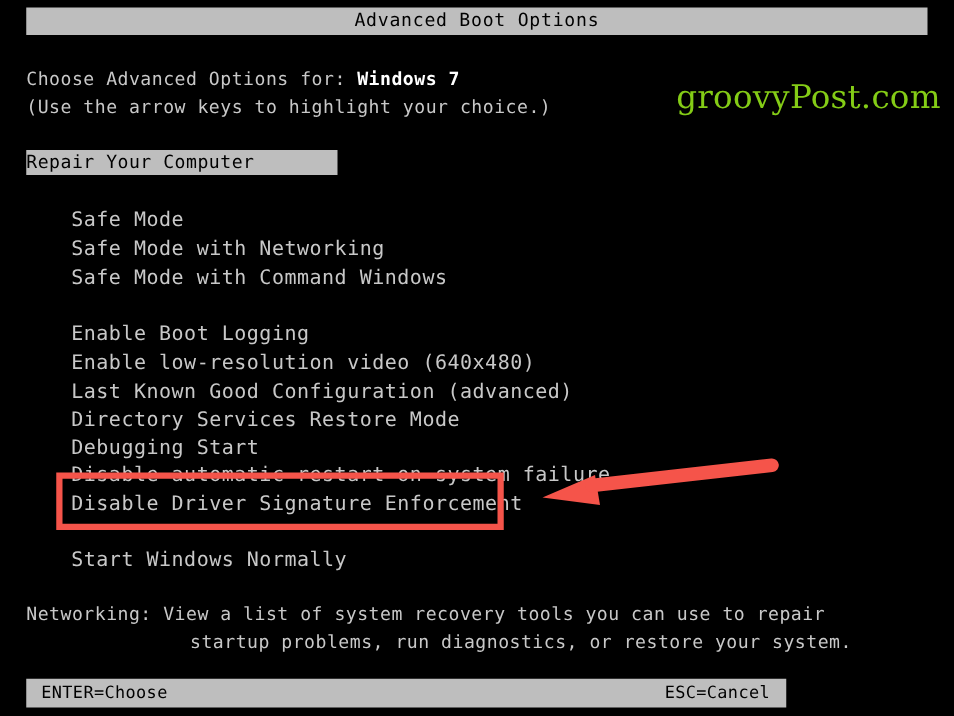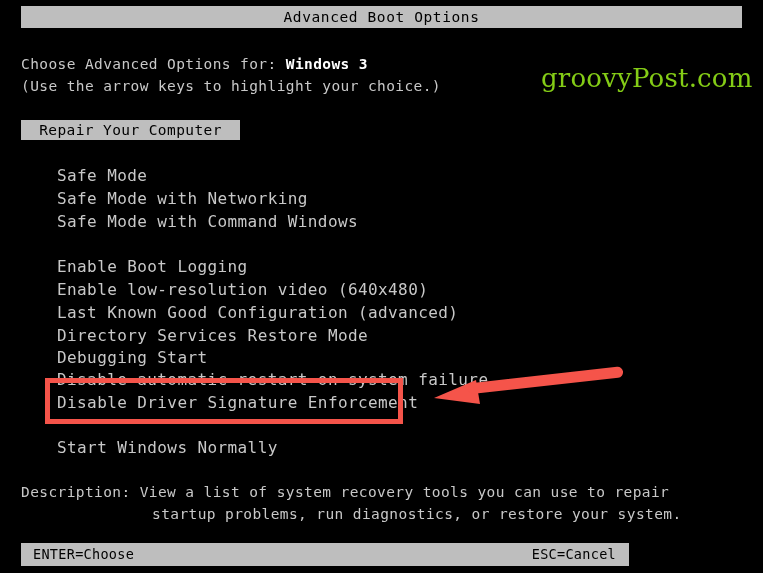--- a/index.html
+++ b/index.html
@@ -59,27 +59,26 @@
     line-height: 32px;
     letter-spacing: 0.2px;
     white-space: nowrap;
   }
 
   
   #repair-item {
     position: absolute;
     left: 21px;
     top: 120px;
-    width: 219px;
+    width: 249px;
     height: 20px;
     background: #bebebe;
     color: #000000;
     font-size: 14.5px;
     line-height: 20px;
-    text-align: center;
     letter-spacing: 0.4px;
     white-space: nowrap;
   }
 
   
   .opt {
     position: absolute;
     left: 57px;
     color: #c8c8c8;
     font-size: 16px;
@@ -156,21 +155,21 @@
 <body>
 
 <div id="screen">
 
   <div id="title-bar">
     <span>Advanced Boot Options</span>
   </div>
 
   <div id="header">
     <div>
-      <span>Choose Advanced Options for: </span><span class="strong">Windows 3</span>
+      <span>Choose Advanced Options for: </span><span class="strong">Windows 7</span>
     </div>
     <div>(Use the arrow keys to highlight your choice.)</div>
   </div>
 
   <div id="watermark">groovyPost.com</div>
 
   <div id="repair-item">
     <span>Repair Your Computer</span>
   </div>
 
@@ -192,21 +191,21 @@
 
   <svg id="arrow-annotation" viewBox="0 0 210 56">
     <g fill="#f5544a">
       <polygon points="14,36 56,18 60,42"></polygon>
       <rect x="48" y="21.5" width="156" height="11" rx="5.5" transform="rotate(-6.4 48 27)"></rect>
     </g>
   </svg>
 
   <div id="description">
     <div>
-      <span>Description: </span><span>View a list of system recovery tools you can use to repair</span>
+      <span>Networking: </span><span>View a list of system recovery tools you can use to repair</span>
     </div>
     <div>
       <span class="desc-indent"></span><span>startup problems, run diagnostics, or restore your system.</span>
     </div>
   </div>
 
   <div id="status-bar">
     <span class="left">ENTER=Choose</span>
     <span class="right">ESC=Cancel</span>
   </div>

